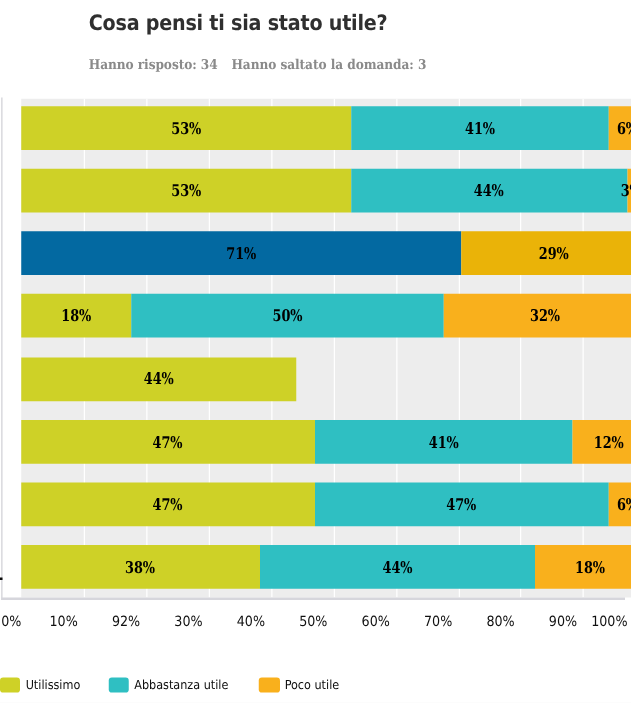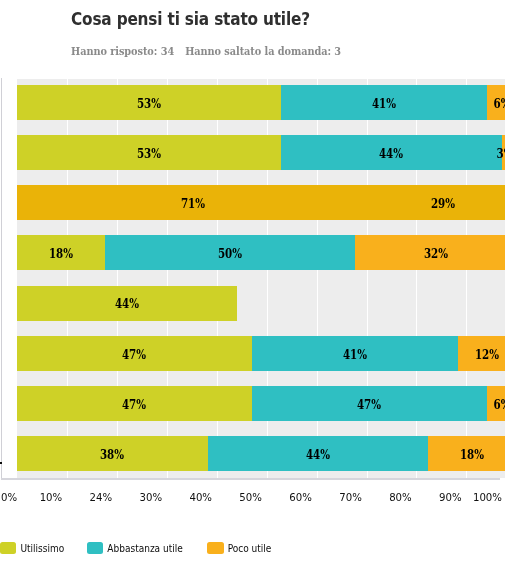--- a/index.html
+++ b/index.html
@@ -71,21 +71,21 @@
           <span>53%</span>
         </div>
         <div class="seg" style="width: 220.279px; background: rgb(47, 191, 194);">
           <span>44%</span>
         </div>
         <div class="seg" style="width: 14.6853px; background: rgb(249, 176, 28);">
           <span style="left: calc(50% - 4.13422px);">3%</span>
         </div>
       </div>
       <div class="bar" style="top: 106.3px;">
-        <div class="seg" style="width: 352.447px; background: #eab308;">
+        <div class="seg" style="width: 352.447px; background: #0369a1;">
           <span>71%</span>
         </div>
         <div class="seg" style="width: 146.853px; background: #eab308;">
           <span>29%</span>
         </div>
       </div>
       <div class="bar" style="top: 156.45px;">
         <div class="seg" style="width: 88.1118px; background: rgb(206, 209, 39);">
           <span>18%</span>
         </div>
@@ -134,21 +134,21 @@
           <span>18%</span>
         </div>
       </div>
     </div>
   <div class="axis-left"></div>
   <div class="axis-bottom"></div>
   <div class="ylabel-stub"></div>
   <div class="xaxis" id="xaxis">
       <div class="tick" style="left: 1px;">0%</div>
       <div class="tick" style="left: 39.6331px;">10%</div>
-      <div class="tick" style="left: 89.5631px;">24%</div>
+      <div class="tick" style="left: 89.5631px;">92%</div>
       <div class="tick" style="left: 139.493px;">30%</div>
       <div class="tick" style="left: 189.423px; text-align: right;">40%</div>
       <div class="tick" style="left: 239.353px;">50%</div>
       <div class="tick" style="left: 289.283px;">60%</div>
       <div class="tick" style="left: 339.213px;">70%</div>
       <div class="tick" style="left: 389.143px;">80%</div>
       <div class="tick" style="left: 439.073px;">90%</div>
       <div class="tick" style="left: 472.938px;">100%</div>
     </div>
   <div class="legend" id="legend">

